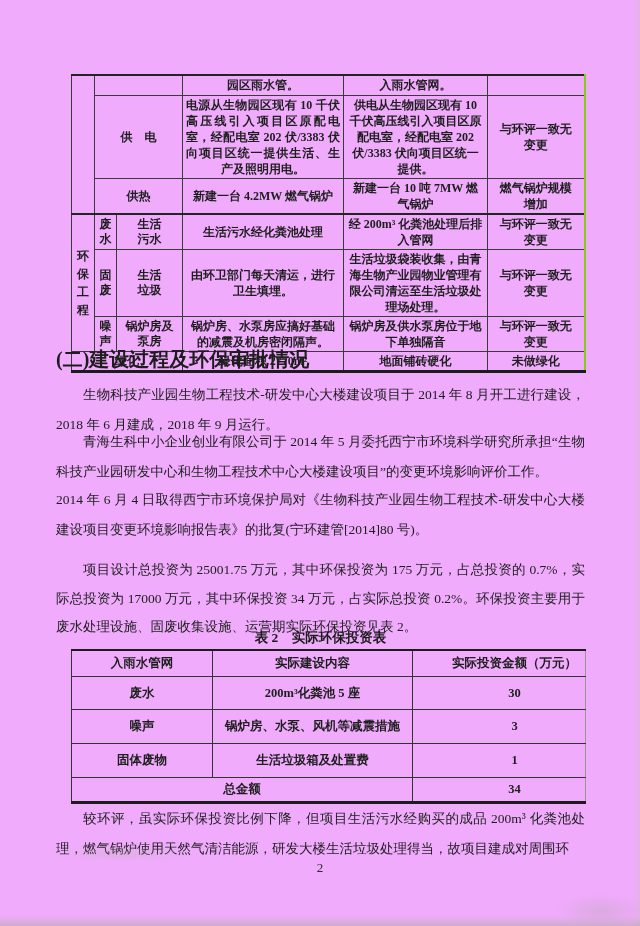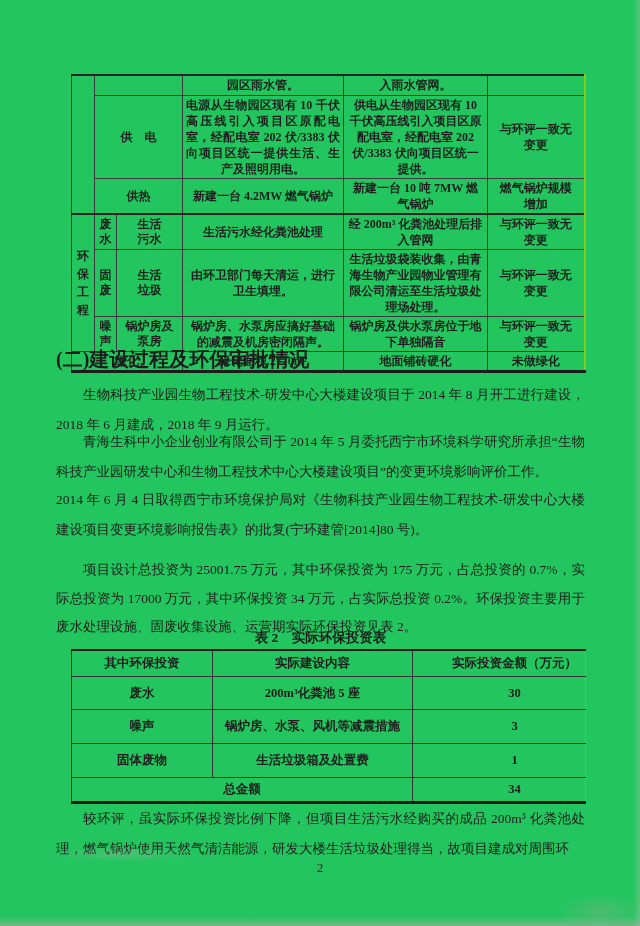--- a/index.html
+++ b/index.html
@@ -3,21 +3,21 @@
 <meta charset="utf-8">
 <style>
   html,body{margin:0;padding:0;}
   body{
     width:640px;height:926px;
     background:#e9e7e3;
     font-family:"Liberation Serif","DejaVu Serif",serif;
   }
   .page{
     position:relative;width:640px;height:926px;overflow:hidden;
-    background:#22c55e;
+    background:#f0abfc;
     color:#222;
   }
   
   .edge-bottom{position:absolute;left:0;right:0;bottom:0;height:10px;
     background:linear-gradient(to bottom,rgba(190,186,180,0),rgba(178,174,168,.55));}
   .edge-right{position:absolute;top:0;bottom:0;right:0;width:7px;
     background:linear-gradient(to right,rgba(200,196,190,0),rgba(196,192,186,.35));}
   .smudge1{position:absolute;left:48px;top:846px;width:150px;height:16px;border-radius:50%;
     background:radial-gradient(ellipse at center,rgba(185,181,175,.28),rgba(185,181,175,0) 70%);}
   .smudge2{position:absolute;left:556px;top:894px;width:90px;height:34px;border-radius:50%;
@@ -144,21 +144,21 @@
 
   <div class="cap" style="top:629px">表 2　实际环保投资表</div>
   <table class="t2">
     <colgroup>
       <col style="width:141px">
         <col style="width:200px">
         <col style="width:173px">
     </colgroup>
     <tbody>
         <tr style="height:26px">
-      <td>其中环保投资</td>
+      <td>入雨水管网</td>
       <td>实际建设内容</td>
       <td class="last">实际投资金额（万元）</td>
     </tr>
     <tr style="height:33px">
       <td>废水</td>
       <td>200m³化粪池 5 座</td>
       <td class="last">30</td>
     </tr>
     <tr style="height:34px">
       <td>噪声</td>

